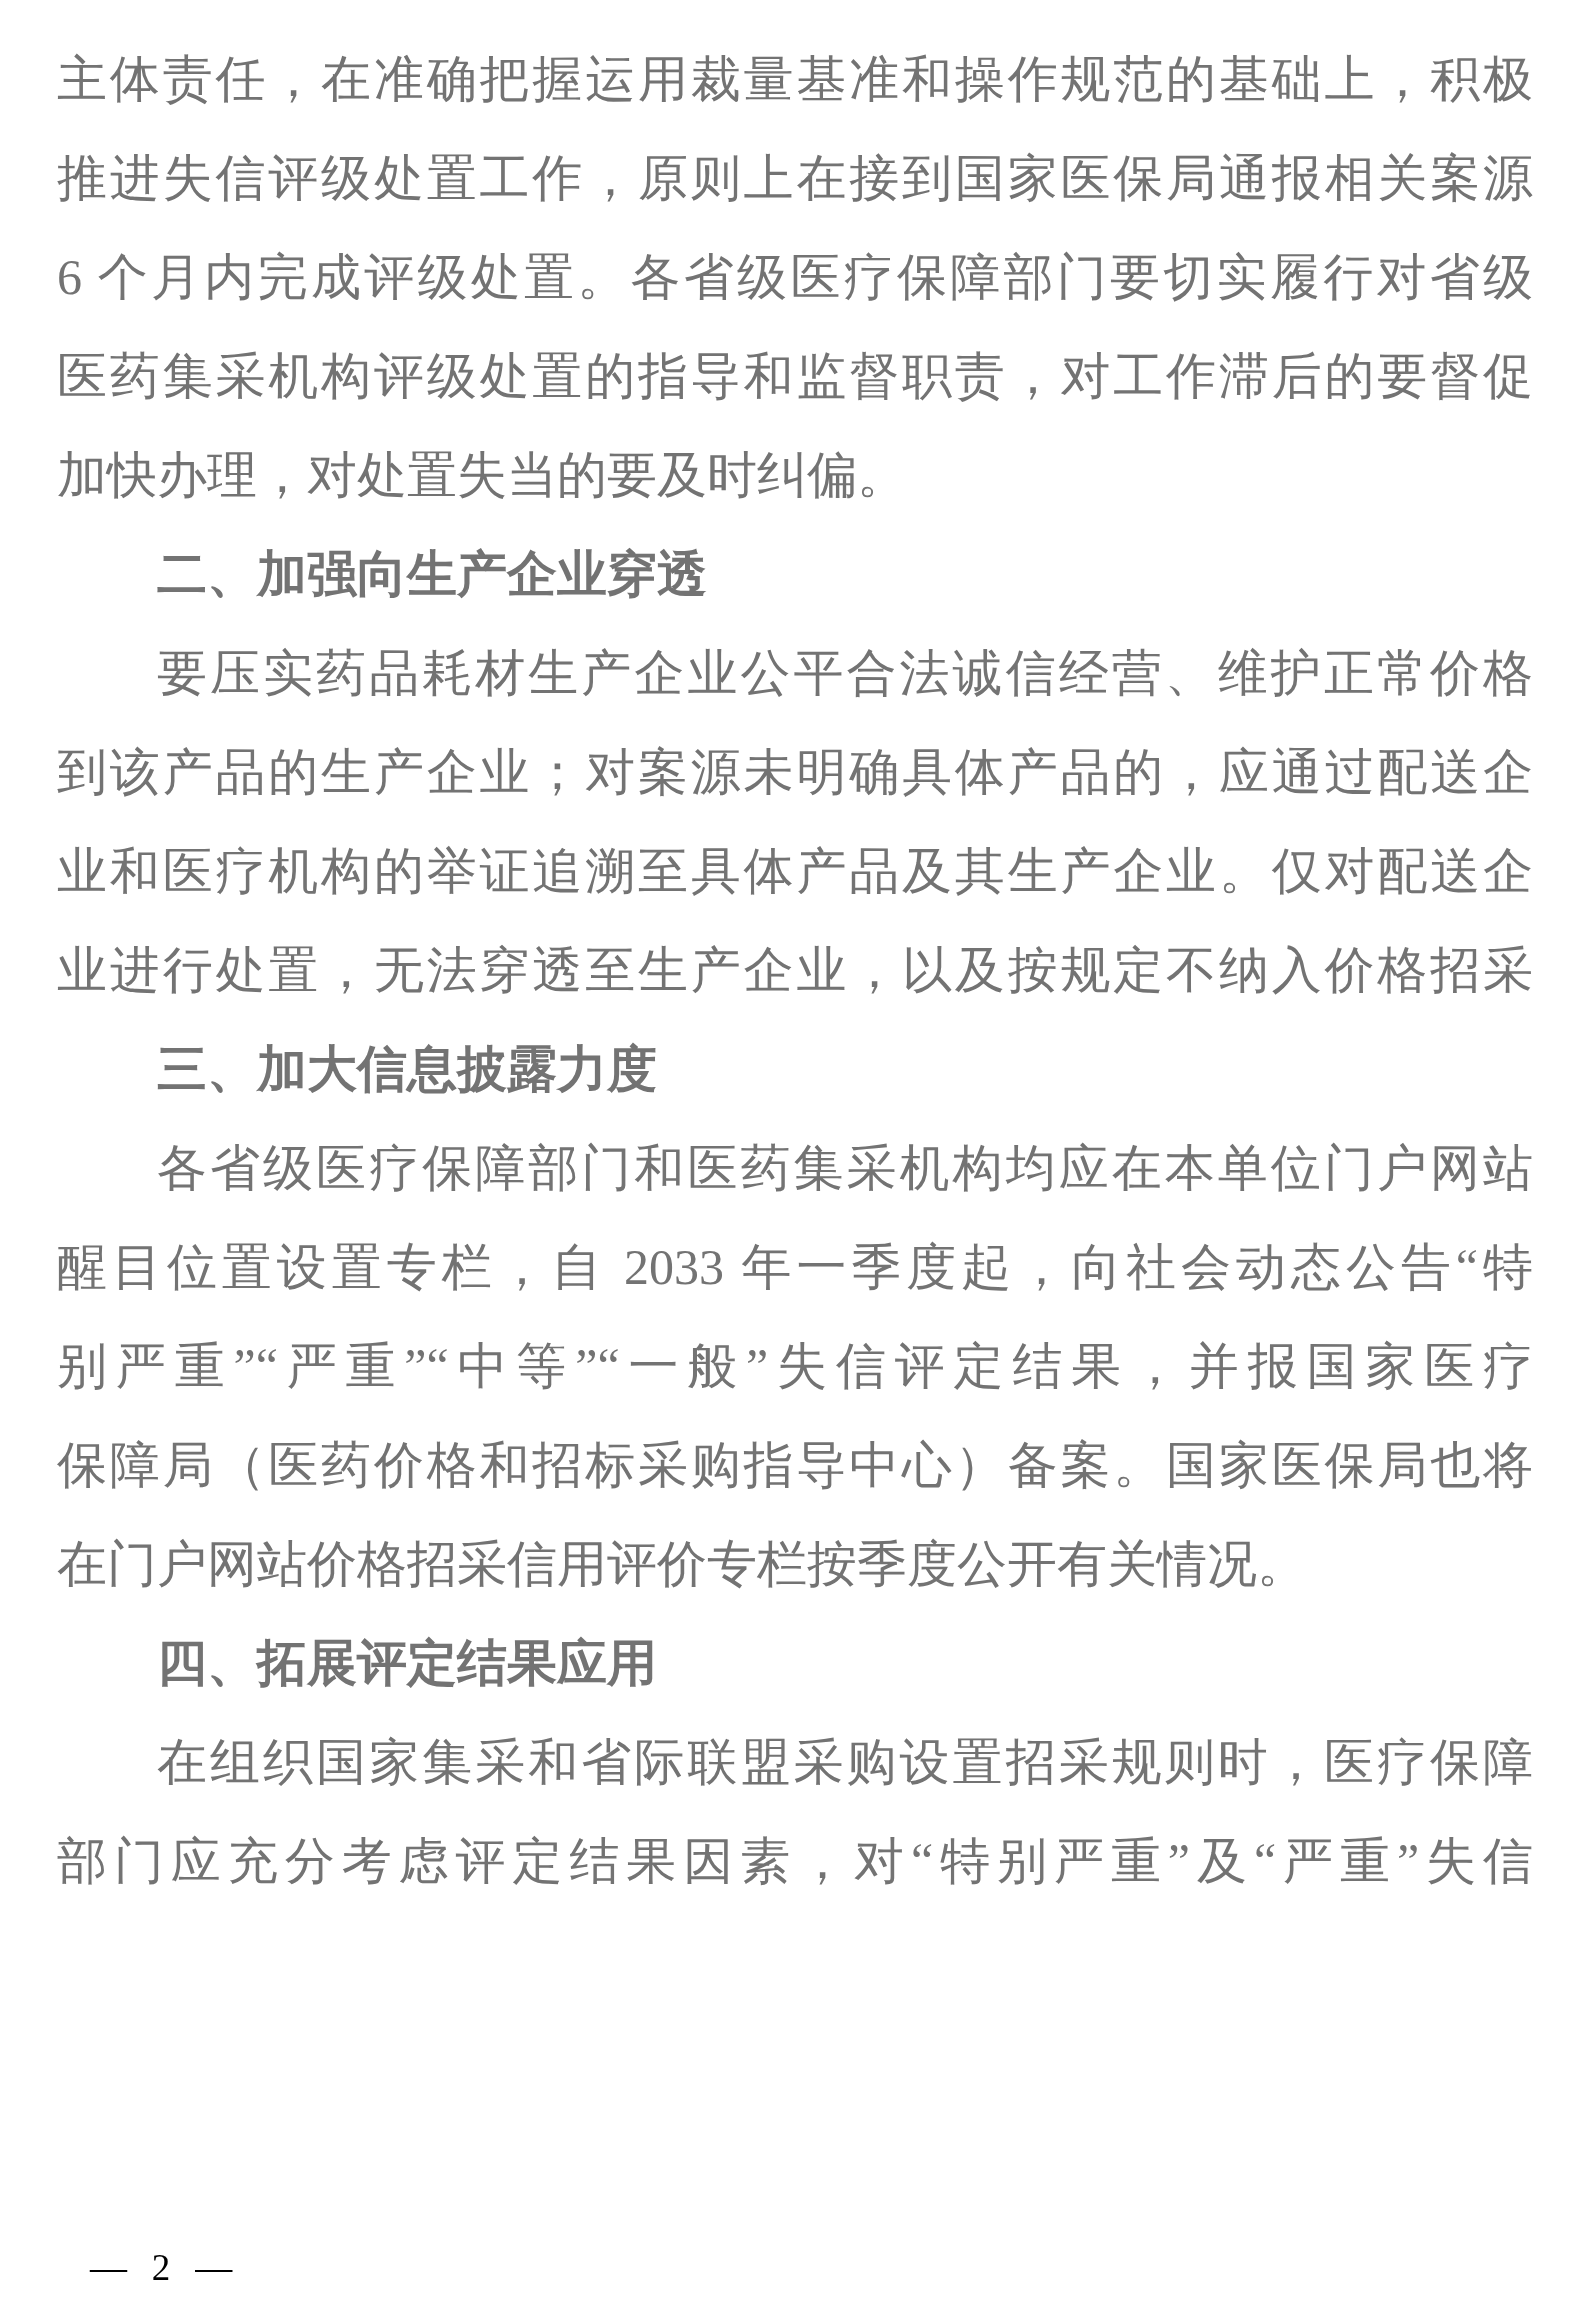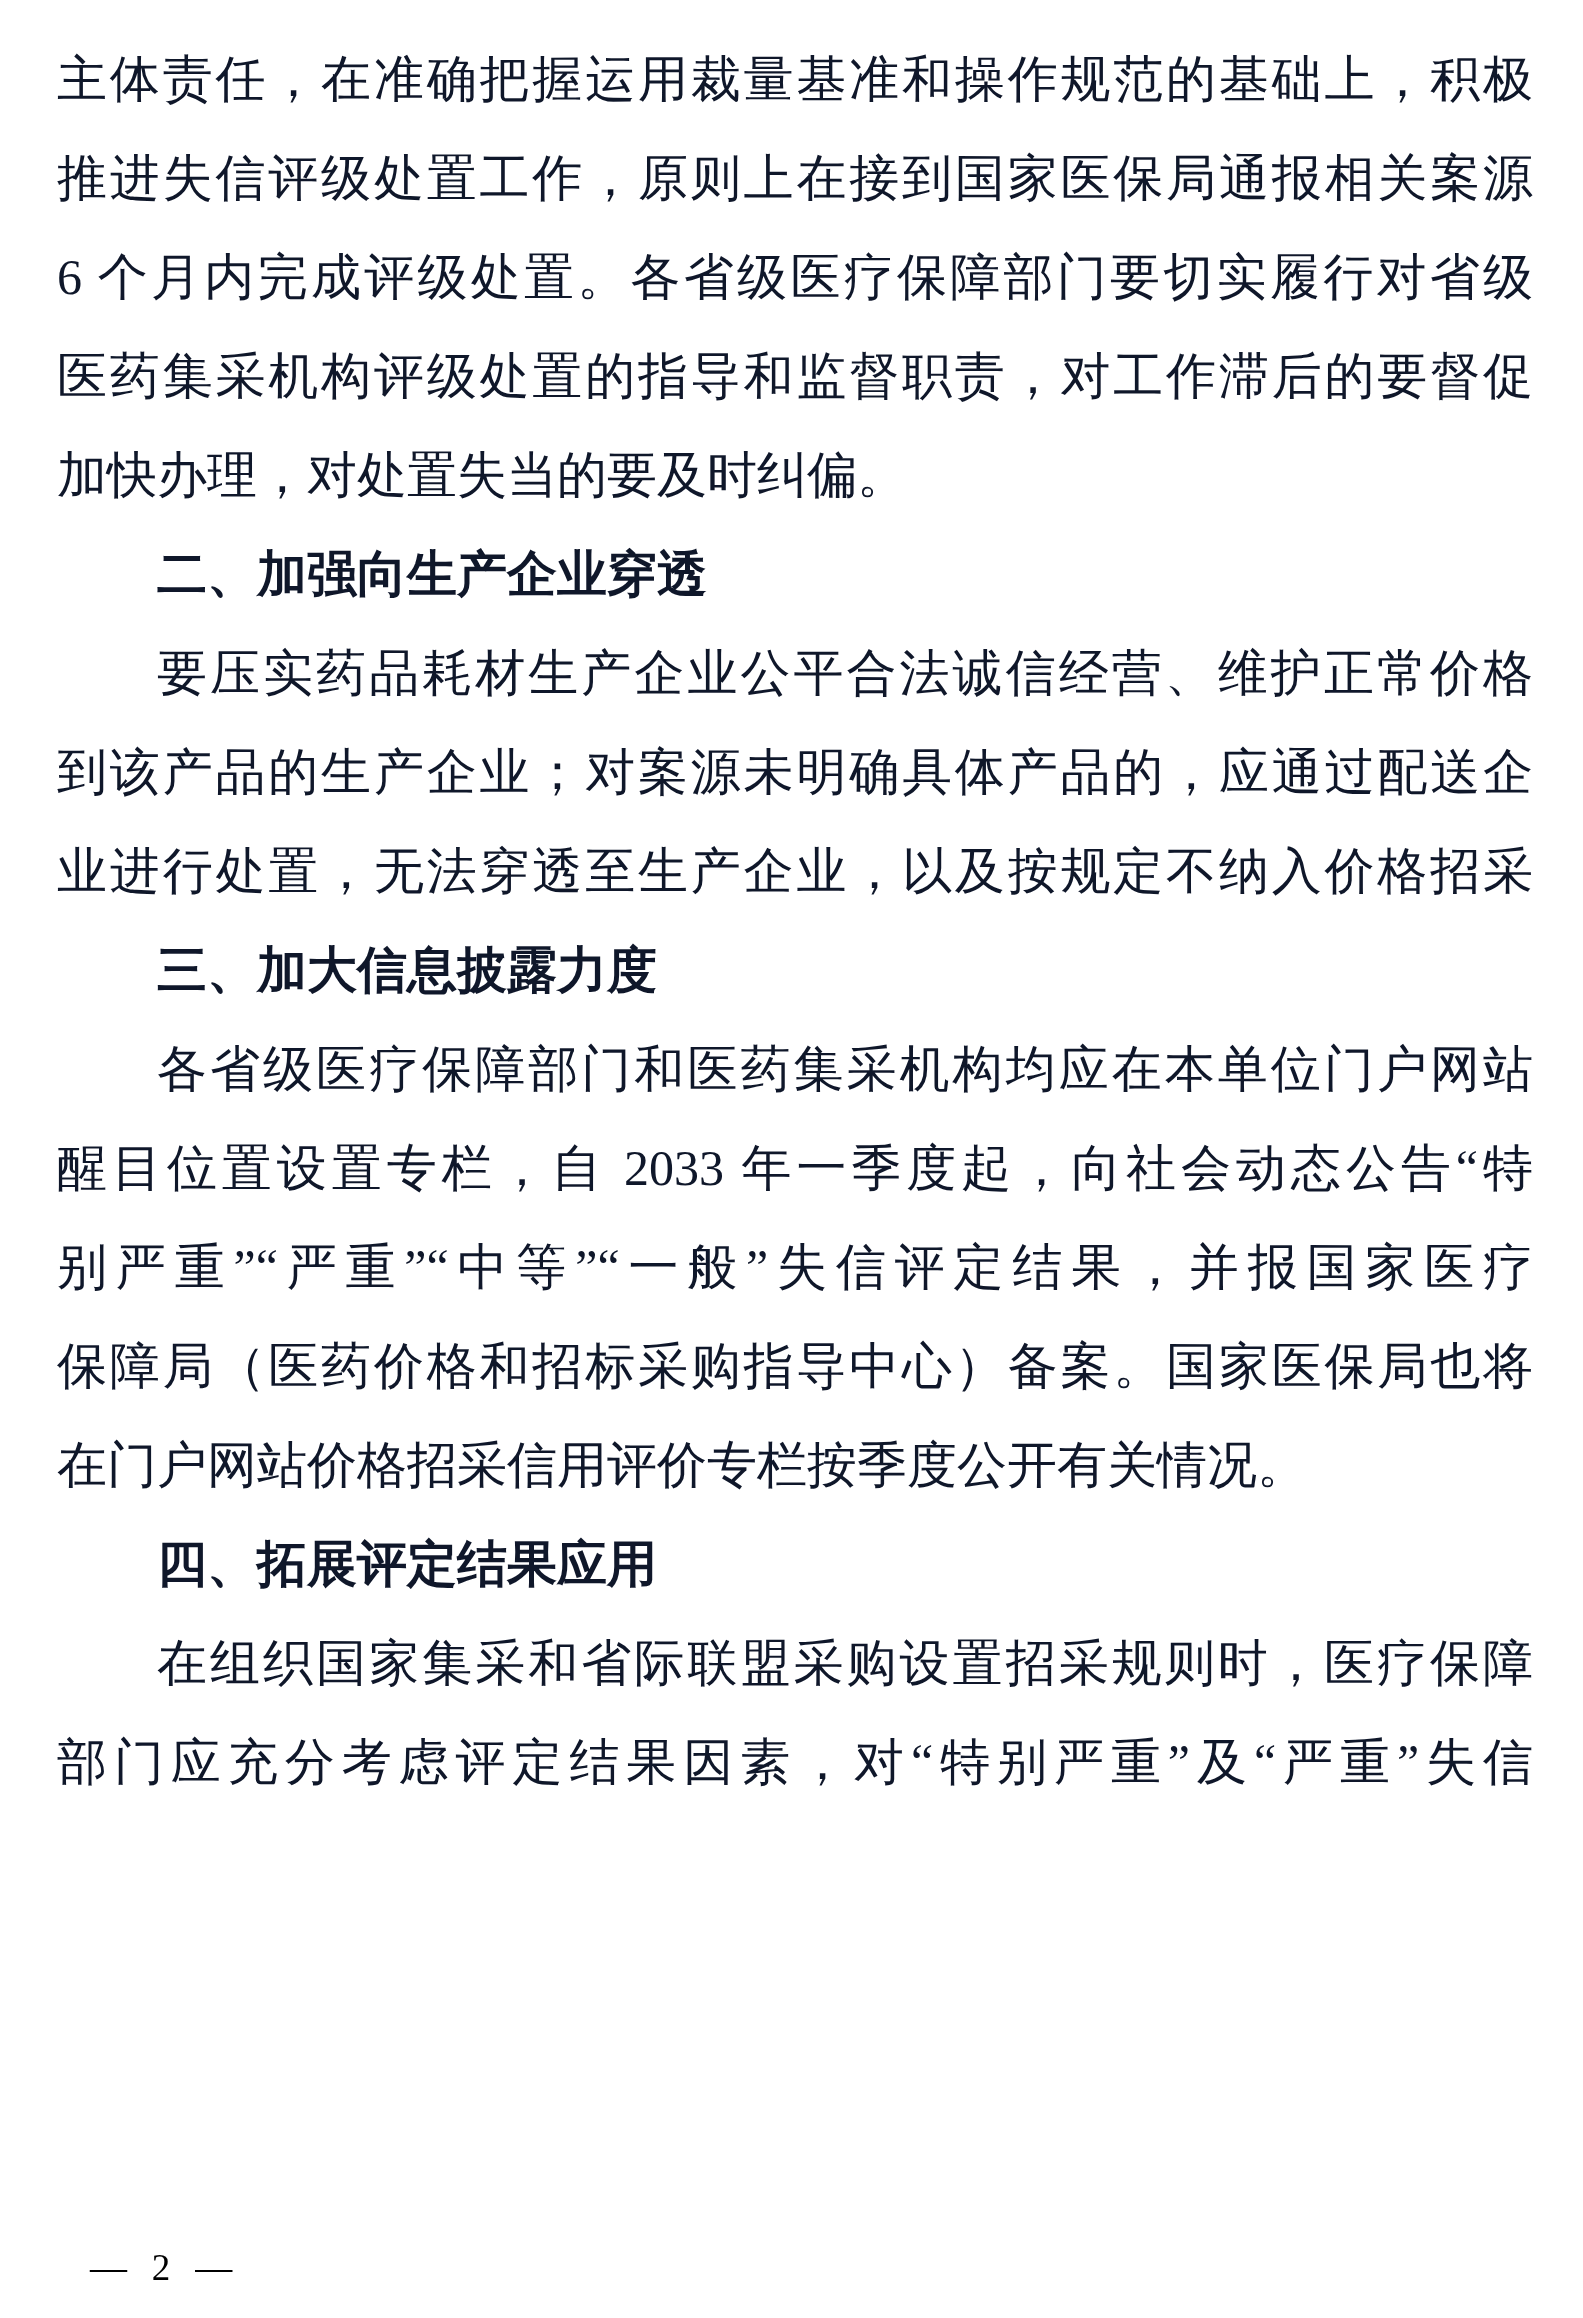--- a/index.html
+++ b/index.html
@@ -20,21 +20,21 @@
     position: absolute;
     left: 57px;
     top: 30px;
     width: 1476px;
   }
   .line {
     font-size: 50px;
     line-height: 99px;
     text-align: justify;
     text-align-last: justify;
-    color: #0f172a;
+    color: #737373;
   }
   .line.no-fill {
     text-align-last: left;
   }
   .line.indent {
     text-indent: 2em;
   }
   .line.heading {
     font-family: "Liberation Sans", "DejaVu Sans", sans-serif;
     font-weight: 700;
@@ -58,20 +58,21 @@
 <div class="page">
   <div class="textblock">
     <div class="line">主体责任，在准确把握运用裁量基准和操作规范的基础上，积极</div>
     <div class="line">推进失信评级处置工作，原则上在接到国家医保局通报相关案源</div>
     <div class="line">6 个月内完成评级处置。各省级医疗保障部门要切实履行对省级</div>
     <div class="line">医药集采机构评级处置的指导和监督职责，对工作滞后的要督促</div>
     <div class="line no-fill">加快办理，对处置失当的要及时纠偏。</div>
     <div class="line heading">二、加强向生产企业穿透</div>
     <div class="line indent">要压实药品耗材生产企业公平合法诚信经营、维护正常价格</div>
     <div class="line">到该产品的生产企业；对案源未明确具体产品的，应通过配送企</div>
+    <div class="line">业和医疗机构的举证追溯至具体产品及其生产企业。仅对配送企</div>
     <div class="line">业进行处置，无法穿透至生产企业，以及按规定不纳入价格招采</div>
     <div class="line heading">三、加大信息披露力度</div>
     <div class="line indent">各省级医疗保障部门和医药集采机构均应在本单位门户网站</div>
     <div class="line">醒目位置设置专栏，自 2033 年一季度起，向社会动态公告“特</div>
     <div class="line">别严重”“严重”“中等”“一般”失信评定结果，并报国家医疗</div>
     <div class="line">保障局（医药价格和招标采购指导中心）备案。国家医保局也将</div>
     <div class="line no-fill">在门户网站价格招采信用评价专栏按季度公开有关情况。</div>
     <div class="line heading">四、拓展评定结果应用</div>
     <div class="line indent">在组织国家集采和省际联盟采购设置招采规则时，医疗保障</div>
     <div class="line">部门应充分考虑评定结果因素，对“特别严重”及“严重”失信</div>

